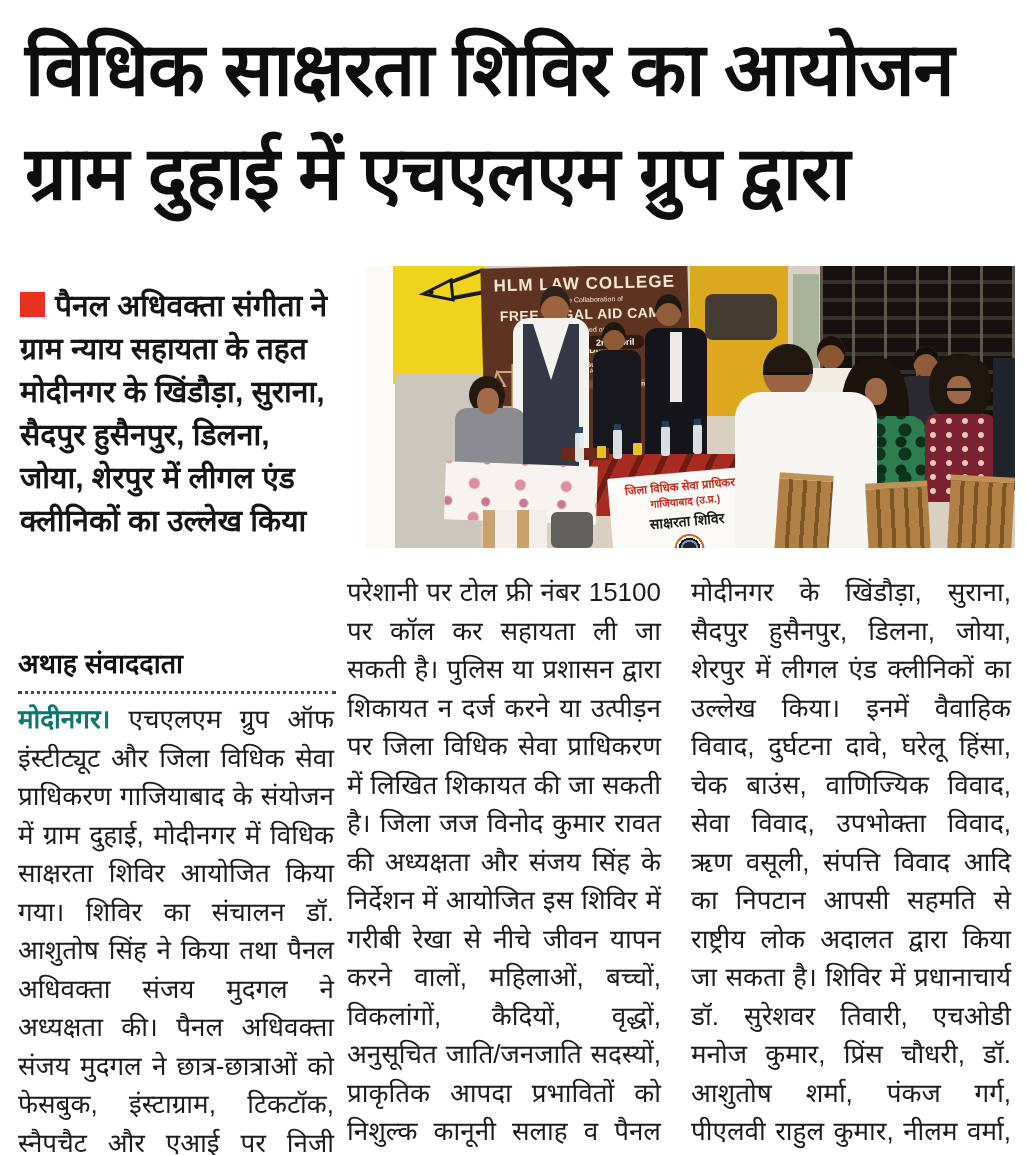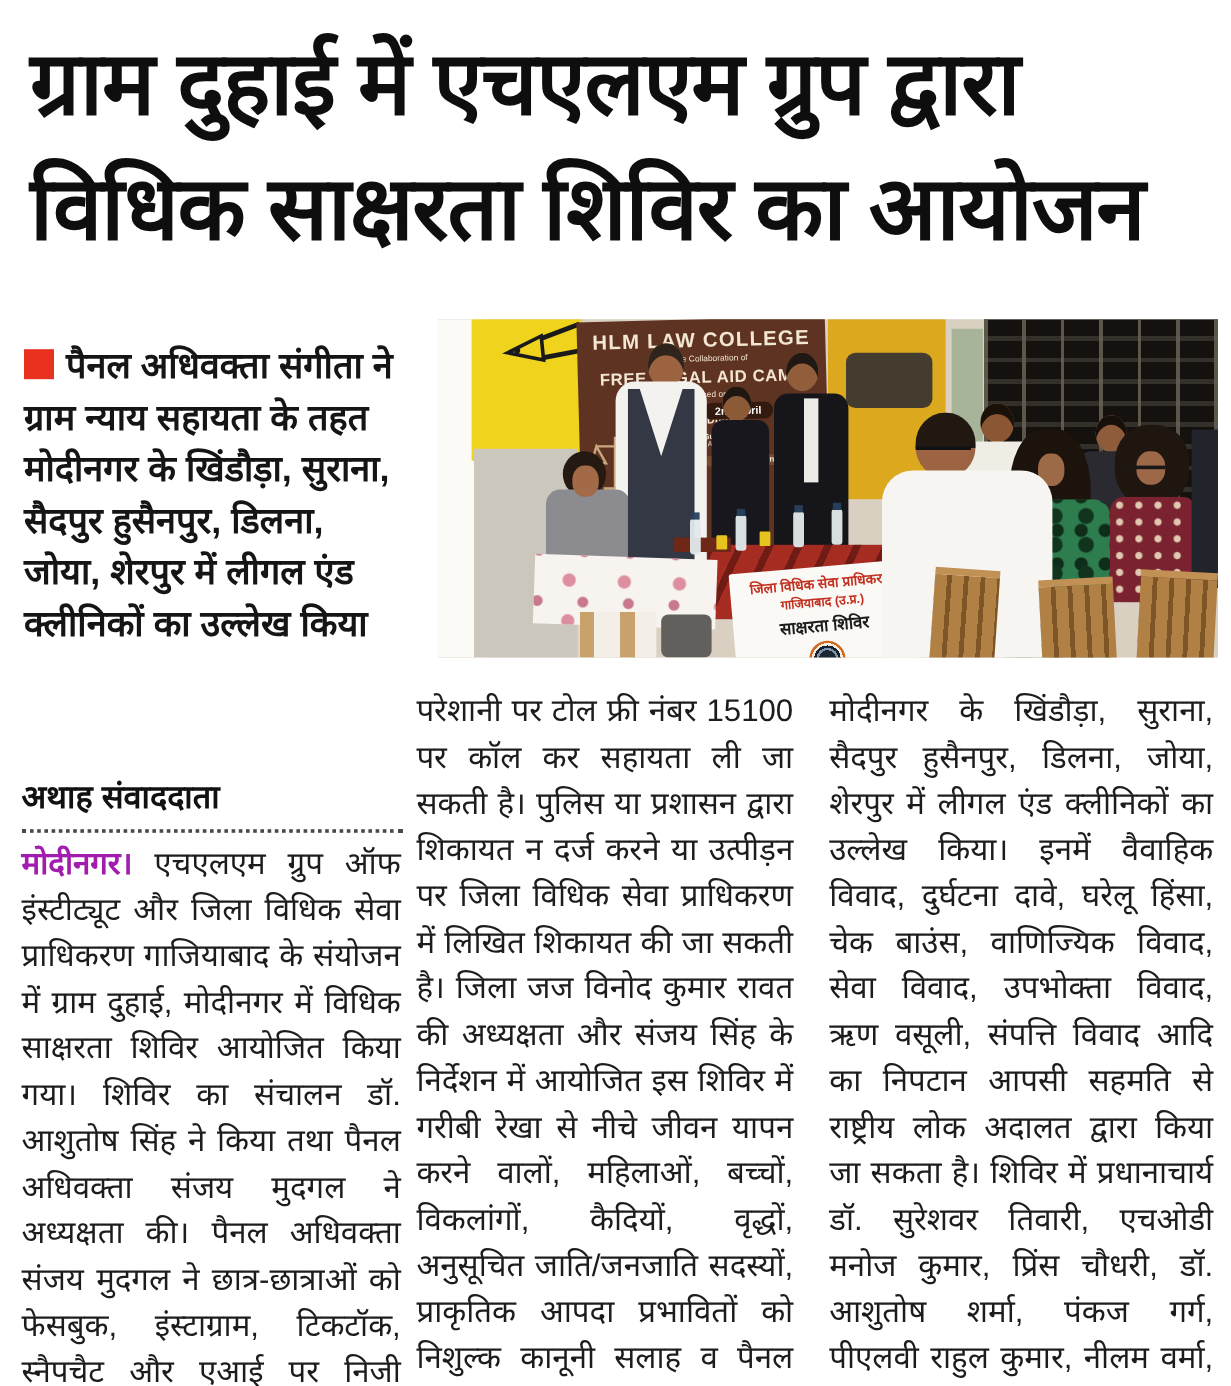--- a/index.html
+++ b/index.html
@@ -30,21 +30,21 @@
     padding-bottom:10px;border-bottom:3px dotted #4a4a4a;
   }
   
   .col{
     position:absolute;font-size:26px;line-height:38.5px;color:#1c1c1c;
     text-align:justify;
   }
   .col1{left:18px;top:700px;width:316px;height:440px;}
   .col2{left:347px;top:573px;width:314px;height:570px;}
   .col3{left:691px;top:573px;width:320px;height:570px;}
-  .dateline{font-weight:700;color:#a21caf;}
+  .dateline{font-weight:700;color:#0f766e;}
   
   .photo{
     position:absolute;left:365px;top:266px;width:650px;height:282px;
     background:#d9d0c1;overflow:hidden;
   }
   .photo *{position:absolute;}
   .ph-left-white{left:0;top:0;width:40px;height:282px;background:#fbfaf7;z-index:1;}
   .ph-concrete{left:30px;top:108px;width:86px;height:174px;background:#ccc7bd;z-index:1;}
   .ph-yellow{left:28px;top:0;width:92px;height:118px;background:#f0d31c;z-index:1;}
   .ph-poster{
@@ -152,22 +152,22 @@
   .ph-chair2{left:502px;top:216px;width:62px;height:66px;transform:rotate(-3deg);}
   .ph-chair3{left:584px;top:210px;width:64px;height:72px;transform:rotate(3deg);}
   .ph-stool{left:118px;top:244px;width:64px;height:38px;z-index:4;
     background:repeating-linear-gradient(90deg,#c8a26a 0 12px,#f3efe8 12px 34px);}
   .ph-bag{left:186px;top:246px;width:42px;height:36px;background:#61605c;border-radius:6px;z-index:4;}
 </style>
 </head>
 <body>
 
 <div class="headline">
+  <div>विधिक साक्षरता शिविर का आयोजन</div>
   <div>ग्राम दुहाई में एचएलएम ग्रुप द्वारा</div>
-  <div>विधिक साक्षरता शिविर का आयोजन</div>
 </div>
 
 <div class="lede">
   <span class="bullet"></span><span>पैनल अधिवक्ता संगीता ने ग्राम न्याय सहायता के तहत मोदीनगर के खिंडौड़ा, सुराना, सैदपुर हुसैनपुर, डिलना, जोया, शेरपुर में लीगल एंड क्लीनिकों का उल्लेख किया</span>
 </div>
 
 <div class="photo">
   <div class="ph-left-white"></div>
   <div class="ph-yellow">
     <svg width="92" height="118" viewBox="0 0 92 118">

